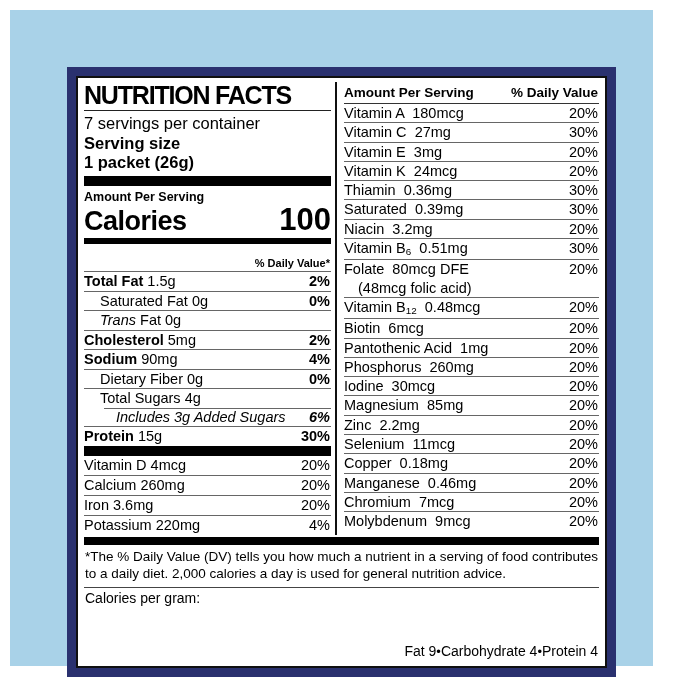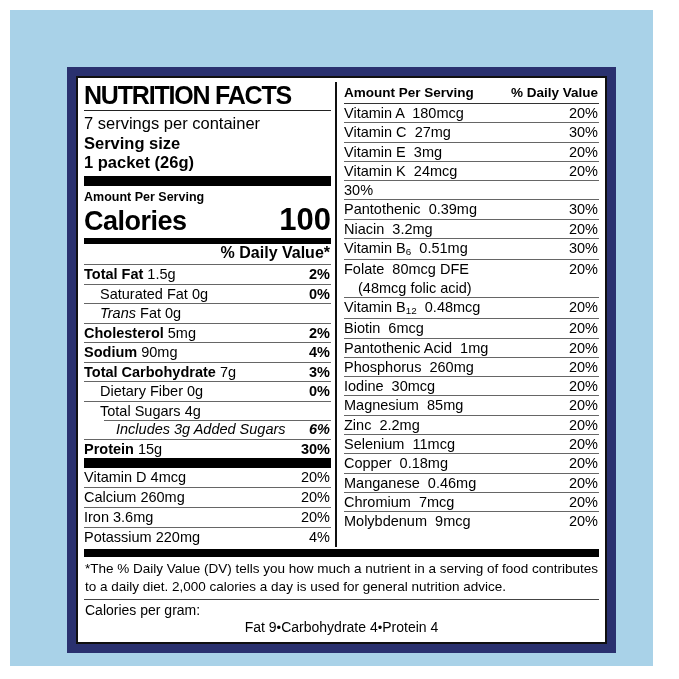--- a/index.html
+++ b/index.html
@@ -37,21 +37,21 @@
   .servings { font-size: 16.5px; padding-top: 3px; line-height: 19px; }
   .ss-row { display: flex; justify-content: space-between; font-weight: bold;
             font-size: 16.5px; line-height: 19px; padding: 1px 0 4px; flex-direction: column; }
   .bar { background: #000; }
   .bar-10 { height: 10px; }
   .bar-6 { height: 6px; margin-top: 2px; }
   .aps-left { font-weight: bold; font-size: 12.5px; margin-top: 4px; line-height: 14px; }
   .cal-row { display: flex; justify-content: space-between; align-items: baseline; }
   .cal-label { font-weight: bold; font-size: 27px; letter-spacing: -0.5px; line-height: 30px; }
   .cal-value { font-weight: bold; font-size: 31px; line-height: 31px; }
-  .dv-head { text-align: right; font-weight: bold; font-size: 16px; padding: 0 1px 2px; }
+  .dv-head { text-align: right; font-weight: bold; font-size: 11px; padding: 13px 1px 2px; }
 
   .row { display: flex; justify-content: space-between;
          font-size: 14.5px; line-height: 18.5px; border-top: 1px solid #666; }
   .row .pct { padding-right: 1px; }
   .lrow .pct { font-weight: bold; }
   .ind1 { padding-left: 16px; gap: 42px; }
   .ind2 { padding-left: 32px; font-style: italic; }
   .sep-indent { border-top: none; position: relative; }
   .sep-indent::before { content: ""; position: absolute; left: 20px; right: 0; top: 0;
                         border-top: 1px solid #666; }
@@ -69,22 +69,22 @@
   .name { white-space: pre-wrap; }
 
   .b { font-weight: bold; }
   .it { font-style: italic; }
   .sb { font-size: 0.68em; position: relative; top: 0.18em; }
 
   .full-bar { height: 8px; background: #000; margin-top: 2px; }
   .footnote { font-size: 13.5px; line-height: 17.5px; padding: 3px 1px 4px;
               border-bottom: 1px solid #444; }
   .cpg-label { font-size: 14px; line-height: 17px; padding: 2px 1px 0; }
-  .cpg-row { display: flex; justify-content: center; align-items: center;
-             font-size: 14px; line-height: 17px; padding: 0 1px 1px; }
+  .cpg-row { display: flex; justify-content: flex-end; align-items: center;
+             font-size: 14px; line-height: 17px; padding: 0 1px 1px; margin-top: 36px; }
   .cpg-dot { font-size: 13px; }
 </style>
 </head>
 <body>
 
 <div class="blue-bg"></div>
 
 <div class="panel">
   <div class="inner">
 
@@ -119,24 +119,20 @@
               <span class="pct"></span>
             </div>
             <div class="row lrow">
               <span class="name"><span class="b ">Cholesterol</span><span> 5mg</span></span>
               <span class="pct">2%</span>
             </div>
             <div class="row lrow">
               <span class="name"><span class="b ">Sodium</span><span> 90mg</span></span>
               <span class="pct">4%</span>
             </div>
-            <div class="row lrow">
-              <span class="name"><span class="b ">Total Carbohydrate</span><span> 7g</span></span>
-              <span class="pct">3%</span>
-            </div>
             <div class="row lrow ind1">
               <span class="name"><span>Dietary Fiber 0g</span></span>
               <span class="pct">0%</span>
             </div>
             <div class="row lrow ind1">
               <span class="name"><span>Total Sugars 4g</span></span>
               <span class="pct"></span>
             </div>
             <div class="row lrow ind2 sep-indent">
               <span class="name"><span>Includes 3g Added Sugars</span></span>
@@ -195,26 +191,27 @@
               </div>
             </div>
             <div class="rrow">
               <div class="top">
                 <span class="name"><span>Vitamin K  24mcg</span></span>
                 <span class="pct">20%</span>
               </div>
             </div>
             <div class="rrow">
               <div class="top">
+                <span class="name"><span>Thiamin  0.36mg</span></span>
                 <span class="pct">30%</span>
               </div>
             </div>
             <div class="rrow">
               <div class="top">
-                <span class="name"><span>Pantothenic  0.39mg</span></span>
+                <span class="name"><span>Saturated  0.39mg</span></span>
                 <span class="pct">30%</span>
               </div>
             </div>
             <div class="rrow">
               <div class="top">
                 <span class="name"><span>Niacin  3.2mg</span></span>
                 <span class="pct">20%</span>
               </div>
             </div>
             <div class="rrow">

